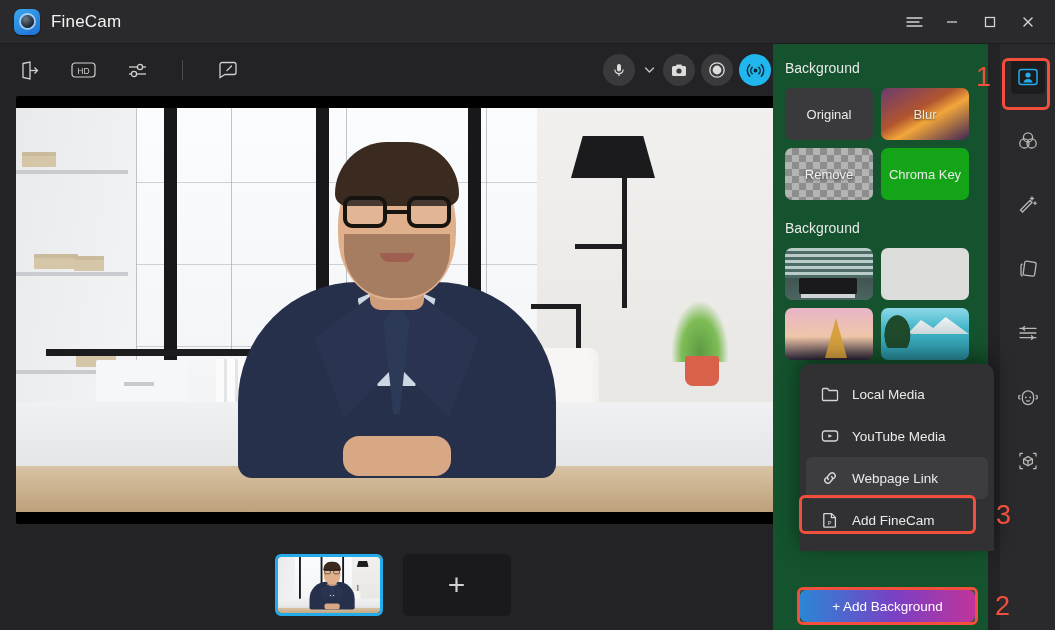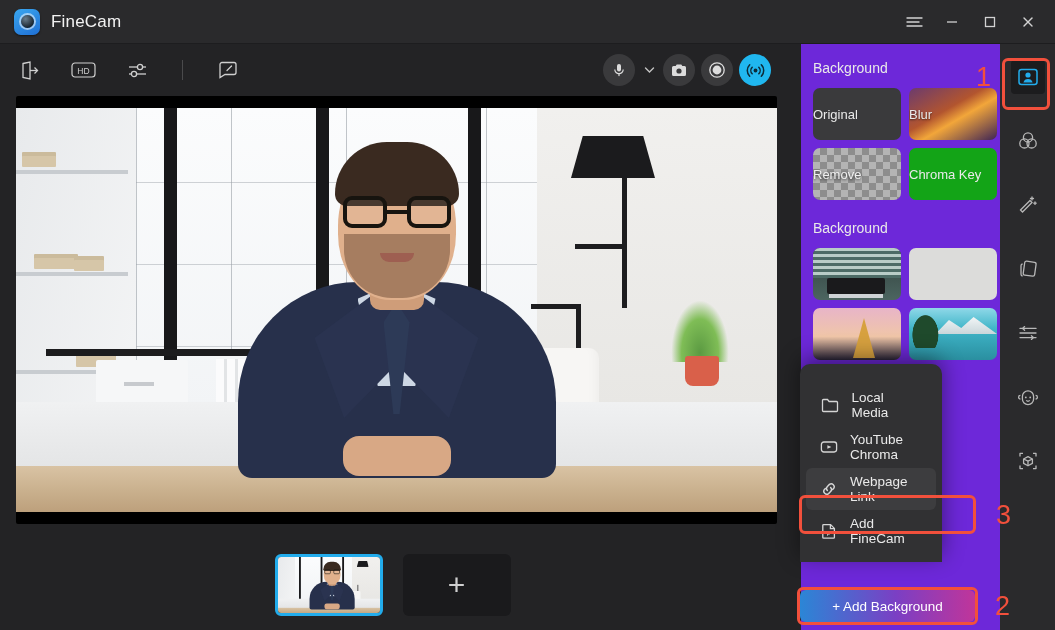--- a/index.html
+++ b/index.html
@@ -202,28 +202,28 @@
   }
   .scene-thumb .mini { position: absolute; inset: 0; transform: scale(.142); transform-origin: 0 0; }
   .scene-add {
     width: 108px; height: 62px; border-radius: 6px; background: #1a1a1c;
     display: flex; align-items: center; justify-content: center; color: #cfcfcf; font-size: 30px;
     font-weight: 300;
   }
 
   
   .panel {
-    position: absolute; left: 801px; top: 44px; width: 215px; height: 586px;
-    background: #6d28d9; padding: 16px 0 4px 12px;
+    position: absolute; left: 773px; top: 44px; width: 215px; height: 586px;
+    background: #14532d; padding: 16px 0 4px 12px;
   }
   .panel-title { font-size: 14px; color: #e9e9e9; margin-bottom: 12px; }
   .panel-title.second { margin-top: 20px; }
   .mode-grid { display: grid; grid-template-columns: 88px 88px; gap: 8px; }
   .mode-card {
-    height: 52px; border-radius: 7px; display: flex; align-items: center; justify-content: flex-start;
+    height: 52px; border-radius: 7px; display: flex; align-items: center; justify-content: center;
     font-size: 13px; color: #eaeaea; position: relative; overflow: hidden;
   }
   .mode-original { background: #3a3a3c; }
   .mode-blur { background: linear-gradient(150deg,#6b3b6e 0%,#b2552f 42%,#f2a63a 58%,#3e2455 100%); }
   .mode-blur span { position: relative; z-index: 2; text-shadow: 0 1px 2px rgba(0,0,0,.6); }
   .mode-chroma { background: #13a417; }
   .mode-remove {
     background-image:
       linear-gradient(45deg, #8d8d8d 25%, transparent 25%, transparent 75%, #8d8d8d 75%),
       linear-gradient(45deg, #8d8d8d 25%, #b4b4b4 25%, #b4b4b4 75%, #8d8d8d 75%);
@@ -273,22 +273,22 @@
   .rail-ico {
     width: 34px; height: 34px; display: flex; align-items: center; justify-content: center;
     color: #b8b8b8;
   }
   .rail-ico.active {
     background: #1c1c1e; border-radius: 4px; color: #22acec;
   }
 
   
   .menu {
-    position: absolute; left: 800px; top: 364px; width: 142px;
-    background: #313133; border-radius: 10px 10px 0 0; padding: 20px 0 10px;
+    position: absolute; left: 800px; top: 364px; width: 194px;
+    background: #313133; border-radius: 10px 10px 0 0; padding: 9px 0 10px;
     box-shadow: 0 -6px 22px rgba(0,0,0,.45); z-index: 20;
   }
   .menu-item {
     height: 42px; display: flex; align-items: center; gap: 12px;
     padding: 0 14px; color: #eaeaea; font-size: 13.5px; border-radius: 6px;
     margin: 0 6px;
   }
   .menu-item .mi-ico { width: 20px; display: flex; align-items: center; justify-content: center; color: #d5d5d5; }
   .menu-item.highlight { background: #3d3d3f; gap: 12px; }
 
@@ -550,21 +550,21 @@
       </span>
       <span>Local Media</span>
     </div>
     <div class="menu-item">
       <span class="mi-ico">
         <svg width="18" height="16" viewBox="0 0 18 16" fill="none" stroke="currentColor" stroke-width="1.3">
           <rect x="1.4" y="3" width="15.2" height="10" rx="2.4"></rect>
           <path d="M7.4 6.2 L11.4 8 L7.4 9.8 Z" fill="currentColor" stroke="none"></path>
           </svg>
       </span>
-      <span>YouTube Chroma</span>
+      <span>YouTube Media</span>
     </div>
     <div class="menu-item highlight">
       <span class="mi-ico">
         <svg width="18" height="16" viewBox="0 0 18 16" fill="none" stroke="currentColor" stroke-width="1.4" stroke-linecap="round">
           <path d="M7.4 9.6 a3 3 0 0 1 0-4.2 l2-2 a3 3 0 0 1 4.2 4.2 l-1 1"></path>
           <path d="M10.6 6.4 a3 3 0 0 1 0 4.2 l-2 2 a3 3 0 0 1-4.2-4.2 l1-1"></path>
           </svg>
       </span>
       <span>Webpage Link</span>
     </div>

